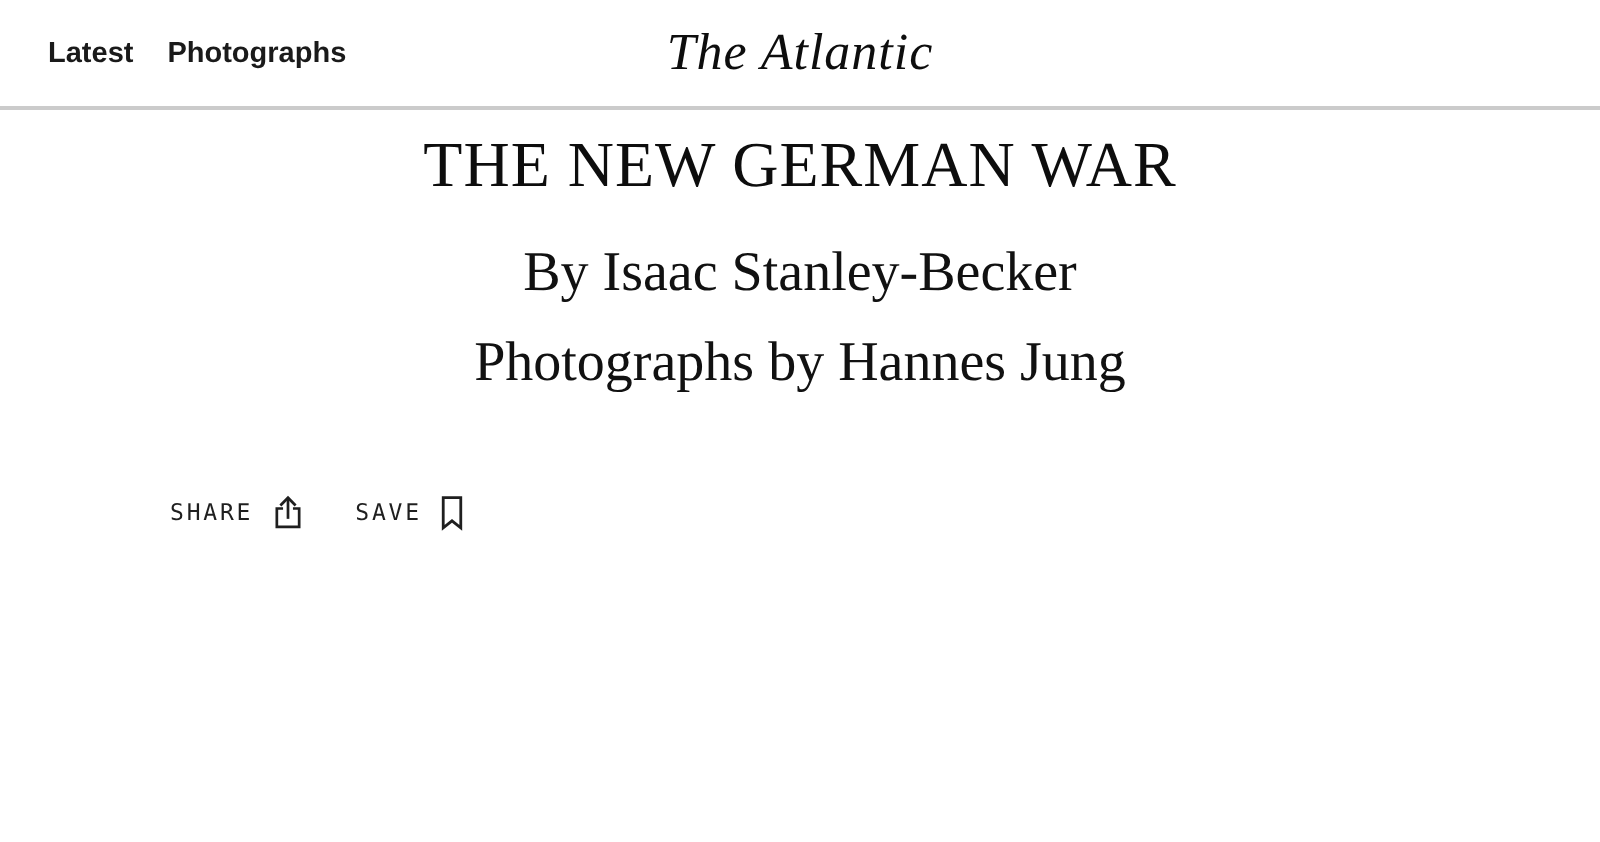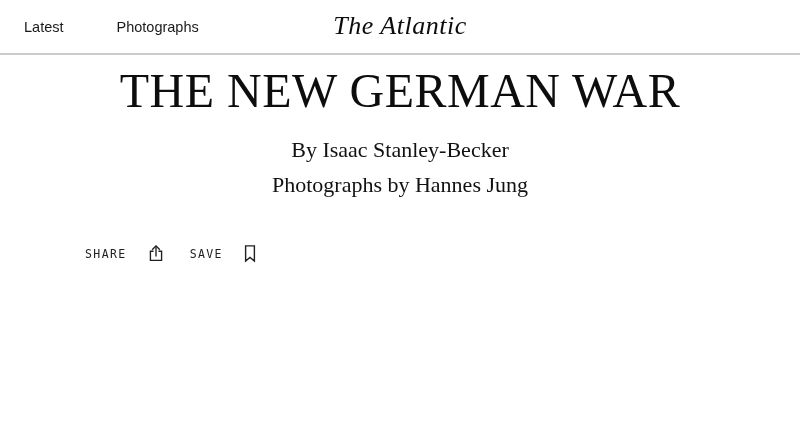--- a/index.html
+++ b/index.html
@@ -13,21 +13,21 @@
   
   .header {
     position: relative;
     height: 55px;
     border-bottom: 2px solid #cbcbcb;
     background: #ffffff;
   }
   .nav {
     position: absolute;
     left: 24px; top: 0; height: 100%;
-    display: flex; align-items: center; gap: 53px;
+    display: flex; align-items: center; gap: 17px; font-weight: bold;
   }
   .nav a {
     font-family: "Liberation Sans", sans-serif;
     font-size: 14.5px;
     color: #1a1a1a;
     text-decoration: none;
     cursor: pointer;
   }
   .logo {
     position: absolute;
@@ -38,56 +38,56 @@
     font-size: 26px;
     letter-spacing: 0.5px;
     color: #0d0d0d;
     white-space: nowrap;
     cursor: pointer;
   }
   
   .article-head { text-align: center; }
   .title {
     margin-top: 11px;
-    font-size: 48px;
+    font-size: 32px;
     line-height: 1.04;
     font-weight: 400;
     letter-spacing: 0.5px;
     color: #0d0d0d;
   }
   .title span { display: block; }
   .dek {
     margin-top: 25px;
     font-size: 22.5px;
     line-height: 1.4;
     color: #111111;
   }
   .dek span { display: block; }
   .byline {
     margin-top: 16px;
-    font-size: 22px;
+    font-size: 28px;
     line-height: 1.6;
     color: #111111;
   }
   .byline span { display: block; }
   
   .meta-row {
     margin-top: 42px;
     padding: 0 71px 0 85px;
     display: flex;
     justify-content: space-between;
     align-items: center;
     font-family: "DejaVu Sans Mono", "Liberation Mono", monospace;
     font-size: 11.5px;
     letter-spacing: 1.4px;
     color: #1f1f1f;
   }
   .meta-actions { display: flex; align-items: center; gap: 25px; }
   .action-btn {
-    display: flex; align-items: center; gap: 20px;
+    display: flex; align-items: center; gap: 8px;
     background: none; border: none;
     font-family: "DejaVu Sans Mono", "Liberation Mono", monospace;
     font-size: 11.5px;
     letter-spacing: 1.4px;
     color: #1f1f1f;
     cursor: pointer;
     padding: 0;
   }
   .action-btn svg { display: block; }
 </style>

